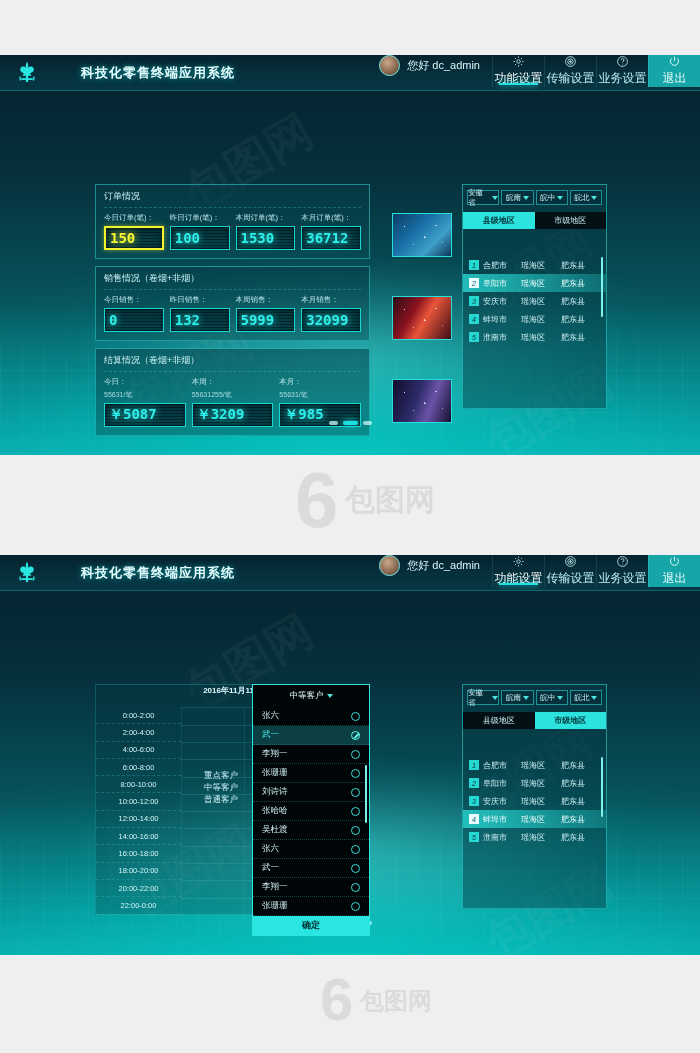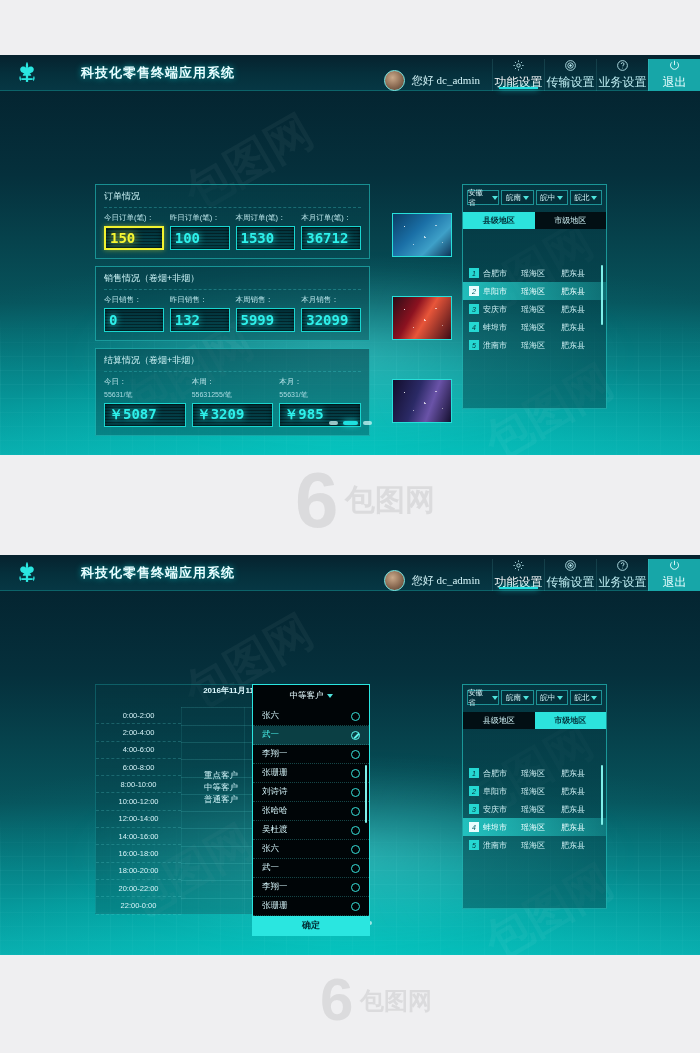--- a/index.html
+++ b/index.html
@@ -60,21 +60,21 @@
     display: flex; align-items: center;
     z-index: 5;
     gap: 32px;
   }
   .logo-mark { width: 26px; height: 26px; margin-left: 14px; flex: 0 0 auto; }
   .app-title {
     margin-left: 9px; color: #e8fdff; font-size: 13px; letter-spacing: 1px;
     text-shadow: 0 0 6px rgba(0,230,230,.6);
     font-weight: 700;
   }
-  .topbar-right { margin-left: auto; display: flex; align-items: flex-end; height: 36px; font-family: Liberation Serif, serif; }
+  .topbar-right { margin-left: auto; display: flex; align-items: flex-start; height: 36px; }
   .user-box { display: flex; align-items: center; padding: 0 12px 0 0; }
   .avatar {
     width: 21px; height: 21px; border-radius: 50%;
     border: 1px solid #7fe9e4;
     background: radial-gradient(circle at 40% 35%, #caa98a 0%, #8a6a52 55%, #4d3b30 100%);
     flex: 0 0 auto;
   }
   .greeting { margin-left: 7px; color: #d6f6fa; font-size: 11px; white-space: nowrap; }
   .navitem {
     width: 52px; display: flex; flex-direction: column; align-items: center;
@@ -159,21 +159,21 @@
   .selrow { display: flex; gap: 2px; padding: 5px 4px; }
   .sel {
     flex: 1; height: 15px; min-width: 0;
     border: 1px solid rgba(45,200,200,0.65);
     background: rgba(4,45,55,0.65);
     color: #d2f3f7; font-size: 7.5px;
     display: flex; align-items: center; justify-content: center; gap: 2px;
     cursor: pointer;
   }
   .caret { width: 0; height: 0; border-left: 3px solid transparent; border-right: 3px solid transparent; border-top: 4px solid #4fe3dd; }
-  .tabrow { display: flex; margin: 2px 0 16px 0; }
+  .tabrow { display: flex; margin: 2px 0 8px 0; }
   .rtab {
     flex: 1; height: 17px; display: flex; align-items: center; justify-content: center;
     font-size: 8px; color: #cdeff3; background: #020f14; cursor: pointer;
   }
   .rtab.active { background: #2ce3dd; color: #03313a; font-weight: bold; }
   .rlist { flex: 1; overflow: hidden; position: relative; padding-top: 19px; }
   .rrow {
     display: flex; align-items: center; height: 18px; padding: 0 6px; gap: 4px;
     font-size: 8px; color: #cbeef2;
   }

